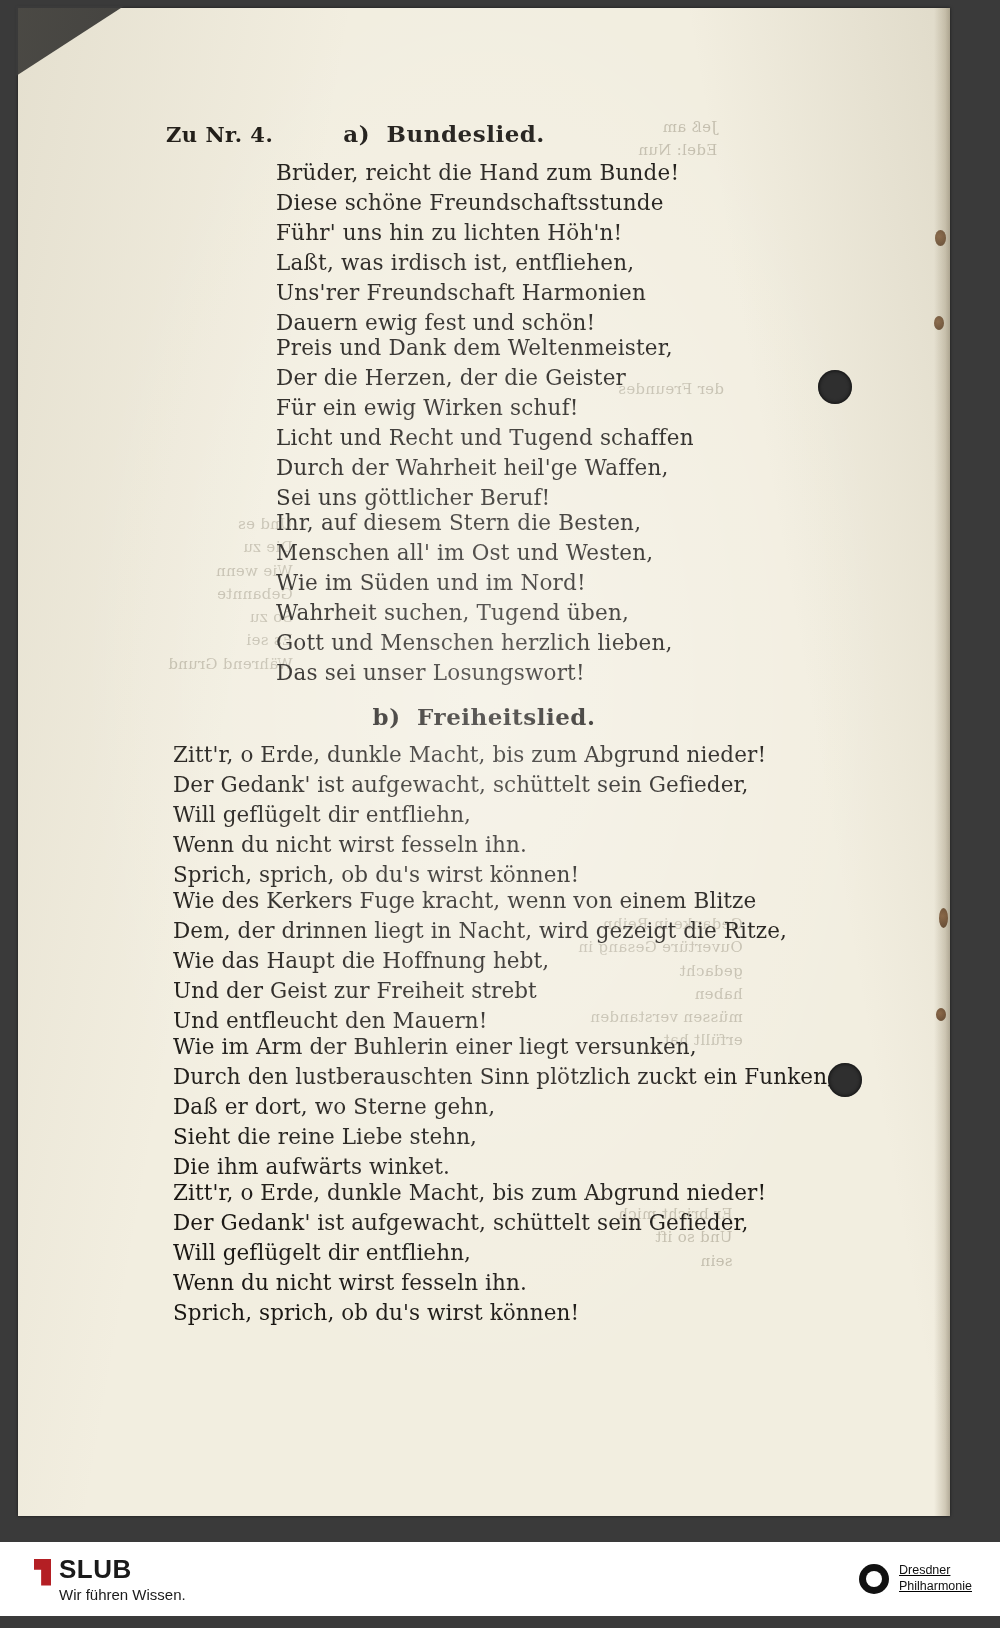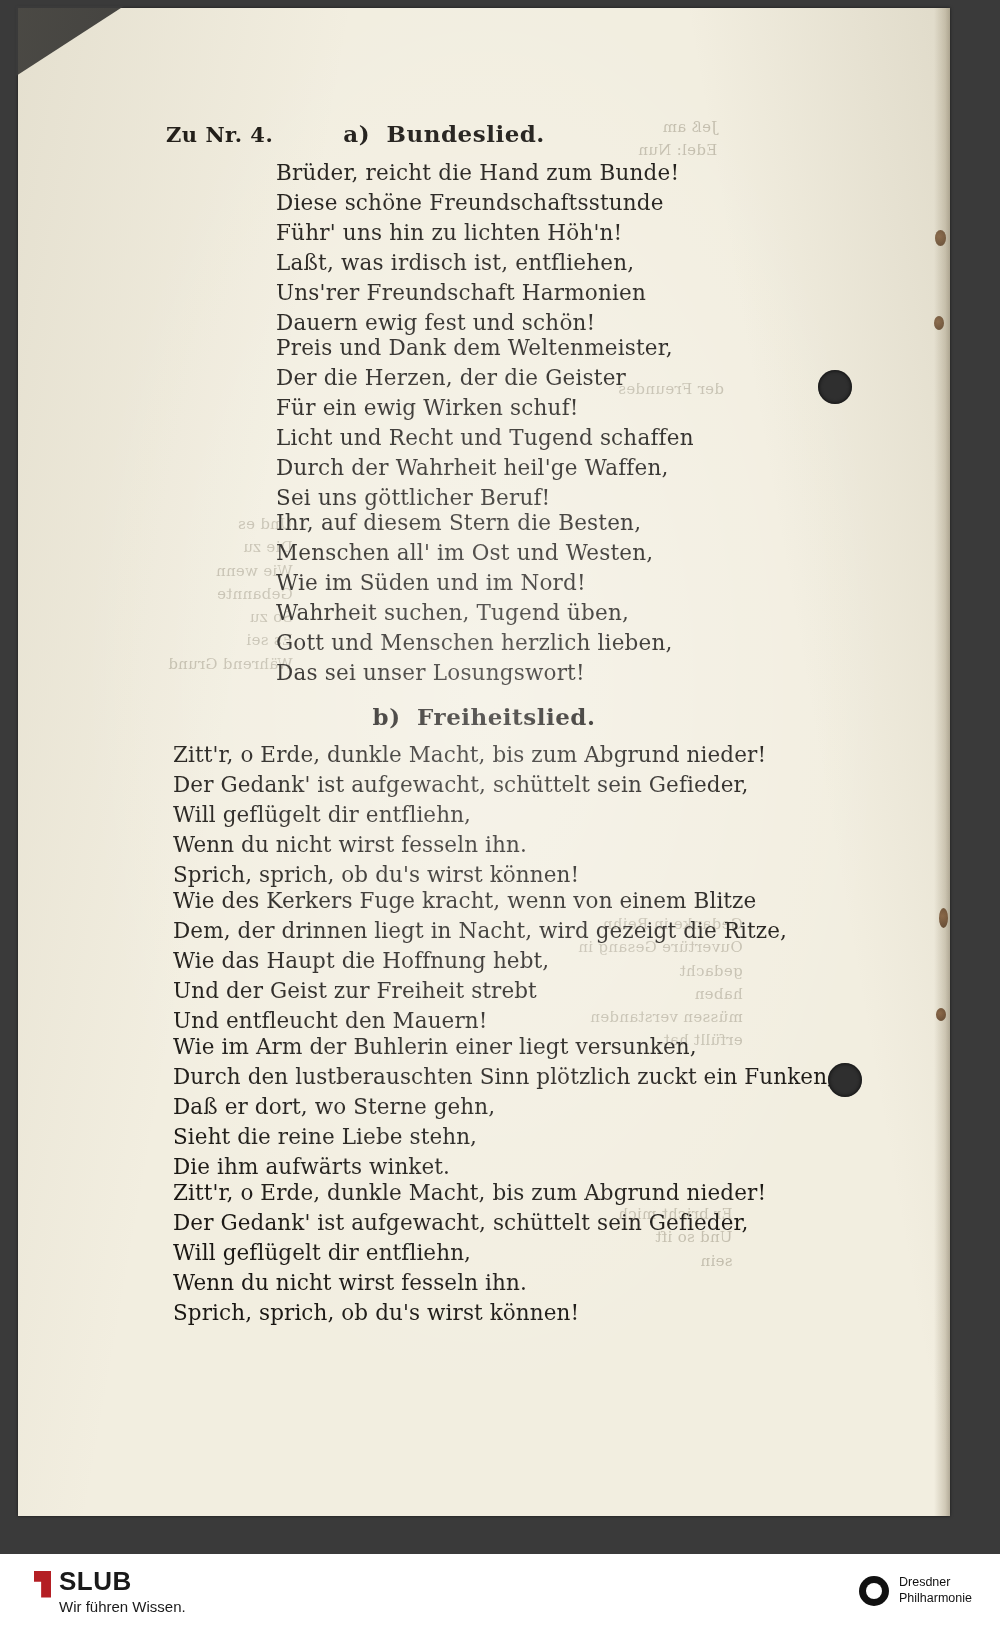--- a/index.html
+++ b/index.html
@@ -157,21 +157,21 @@
     white-space: pre-line;
   }
   #sb1 { top: 732px; }
   #sb2 { top: 878px; }
   #sb3 { top: 1024px; }
   #sb4 { top: 1170px; }
 
   
   .footer {
     position: absolute;
-    left: 0; bottom: 0;
+    left: 0; bottom: 12px;
     width: 1000px; height: 74px;
     background: #ffffff;
     display: flex;
     align-items: center;
     justify-content: space-between;
   }
   .slub {
     display: flex;
     align-items: flex-start;
     margin-left: 34px;
@@ -194,20 +194,21 @@
   .slub-text .slub-claim {
     font-family: "Liberation Sans", sans-serif;
     font-size: 15px;
     color: #1a1a1a;
     margin-top: 4px;
   }
   .dphil {
     display: flex;
     align-items: center;
     margin-right: 28px;
+    text-decoration: underline;
   }
   .dphil-mark {
     width: 30px; height: 30px;
     border-radius: 50%;
     background: #111;
     margin-right: 10px;
     position: relative;
   }
   .dphil-mark::after {
     content: "";

